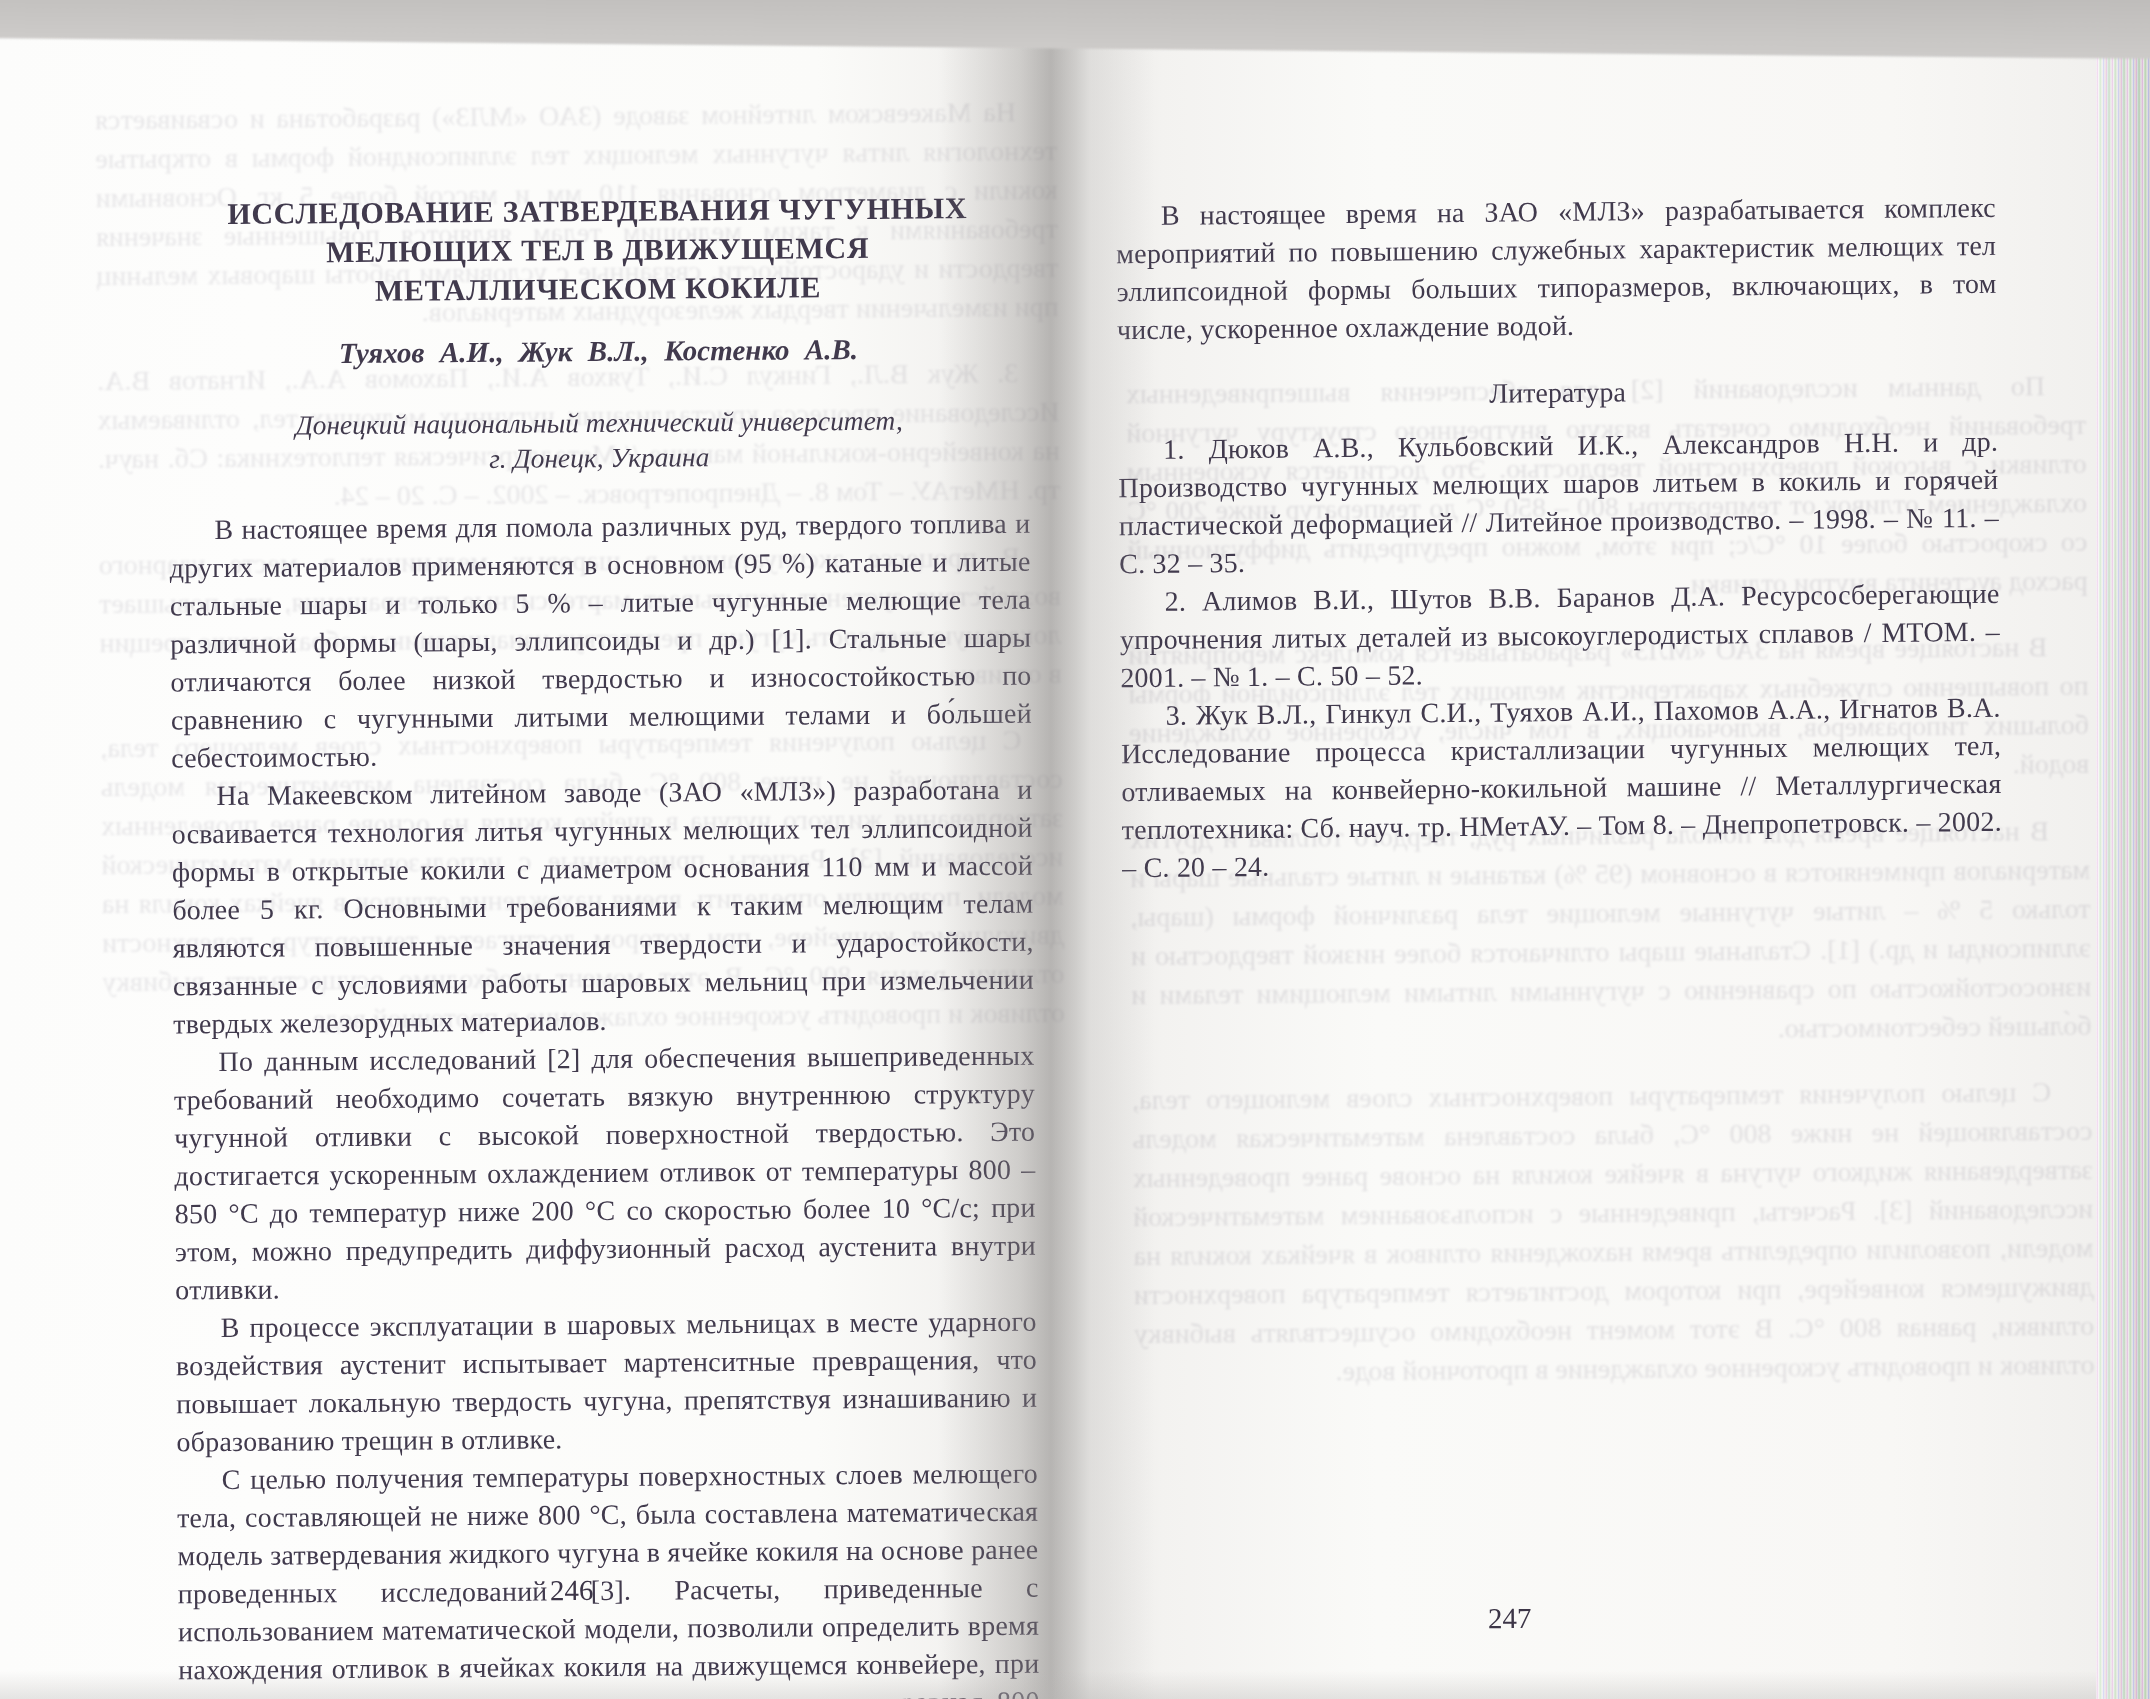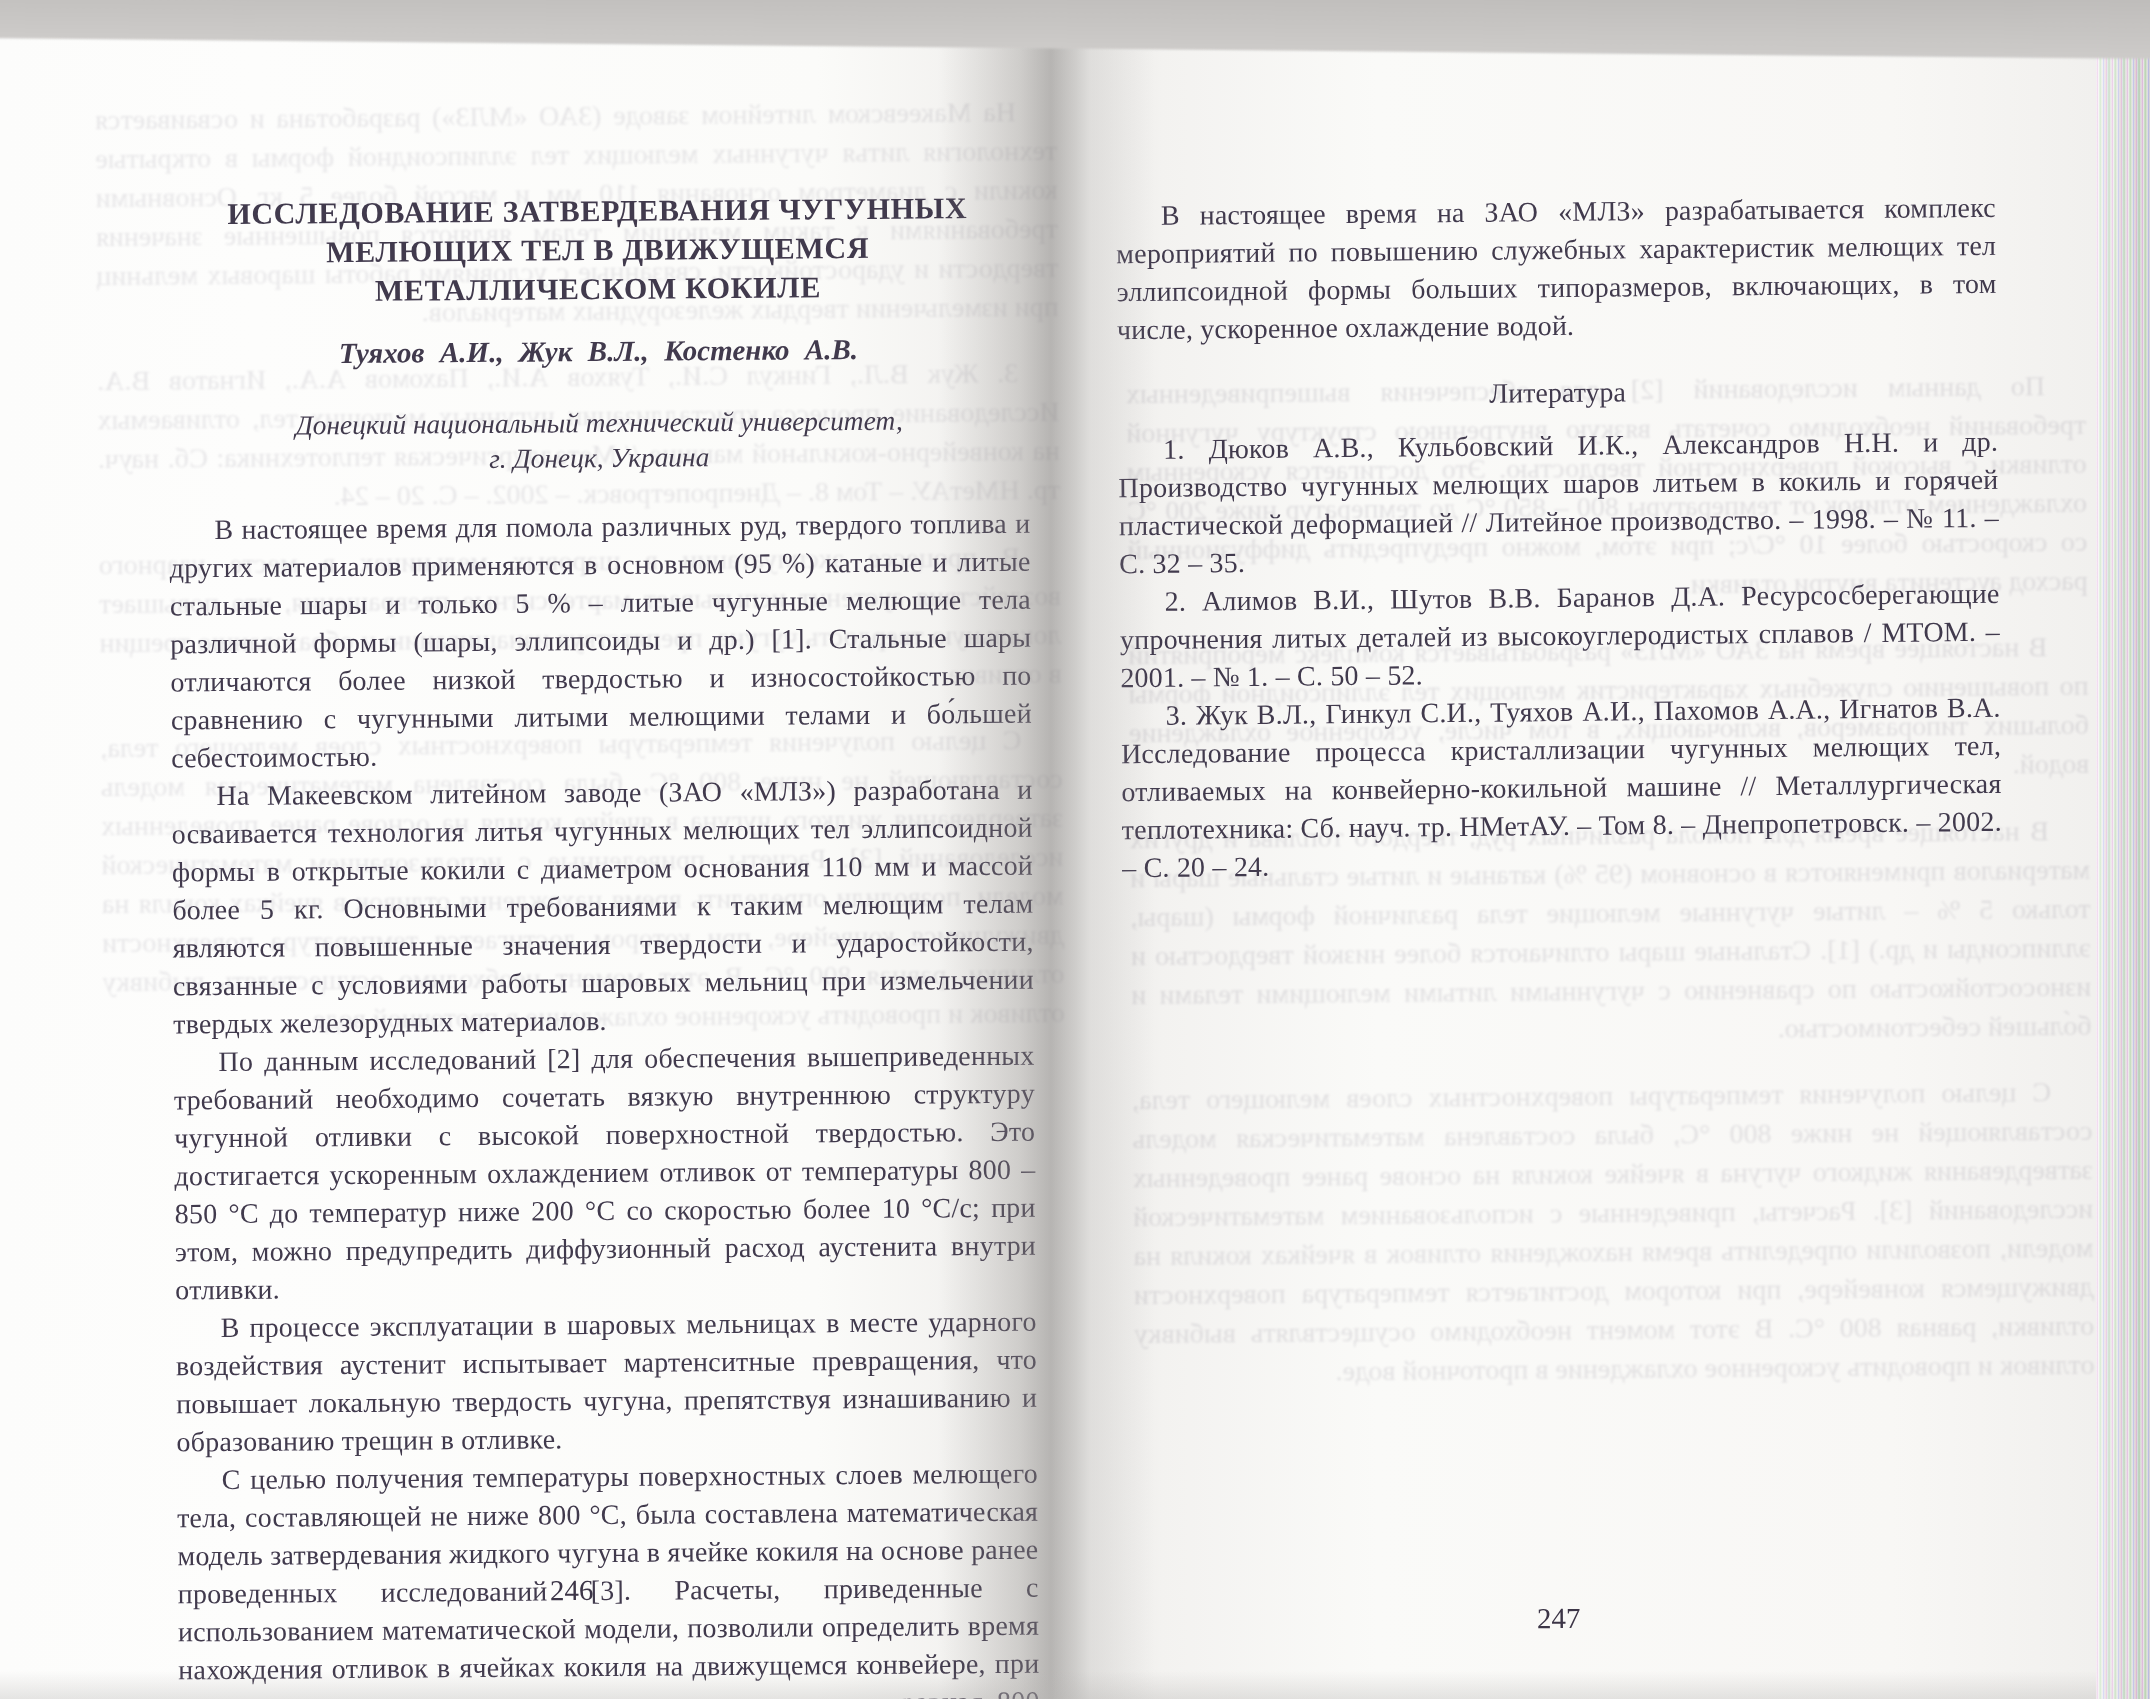--- a/index.html
+++ b/index.html
@@ -57,21 +57,21 @@
 
   .title{font-weight:bold;text-align:center;font-size:30px;line-height:39px;letter-spacing:0.7px;}
   .authors{font-weight:bold;font-style:italic;text-align:center;font-size:29px;margin-top:27.4px;word-spacing:8.2px;}
   .affiliation{font-style:italic;text-align:center;font-size:27.4px;line-height:35px;margin-top:38px;}
   .body-text{font-size:28px;line-height:38px;text-align:justify;letter-spacing:0.2px;}
   .body-text p{margin:0;text-indent:45px;}
   .left-col .body-text{margin-top:31.5px;}
   .lit-heading{text-align:center;font-size:28px;margin:31.5px 0 18px 0;}
   .page-number{position:absolute;z-index:3;font-size:29px;color:#3c3547;}
   .pn-left{left:550px;top:1574px;transform:rotate(-0.4deg);}
-  .pn-right{left:1537px;top:1602px;transform:rotate(-0.4deg);}
+  .pn-right{left:1488px;top:1602px;transform:rotate(-0.4deg);}
 
   
   .ghost{
     position:absolute;z-index:2;color:#5a5469;opacity:.13;
     filter:blur(1.1px);
     transform:scaleX(-1) rotate(0.5deg);
     font-size:28px;line-height:39px;text-align:justify;
     overflow:hidden;pointer-events:none;
   }
   .ghost p{margin:0 0 27.4px 0;text-indent:41px;}

